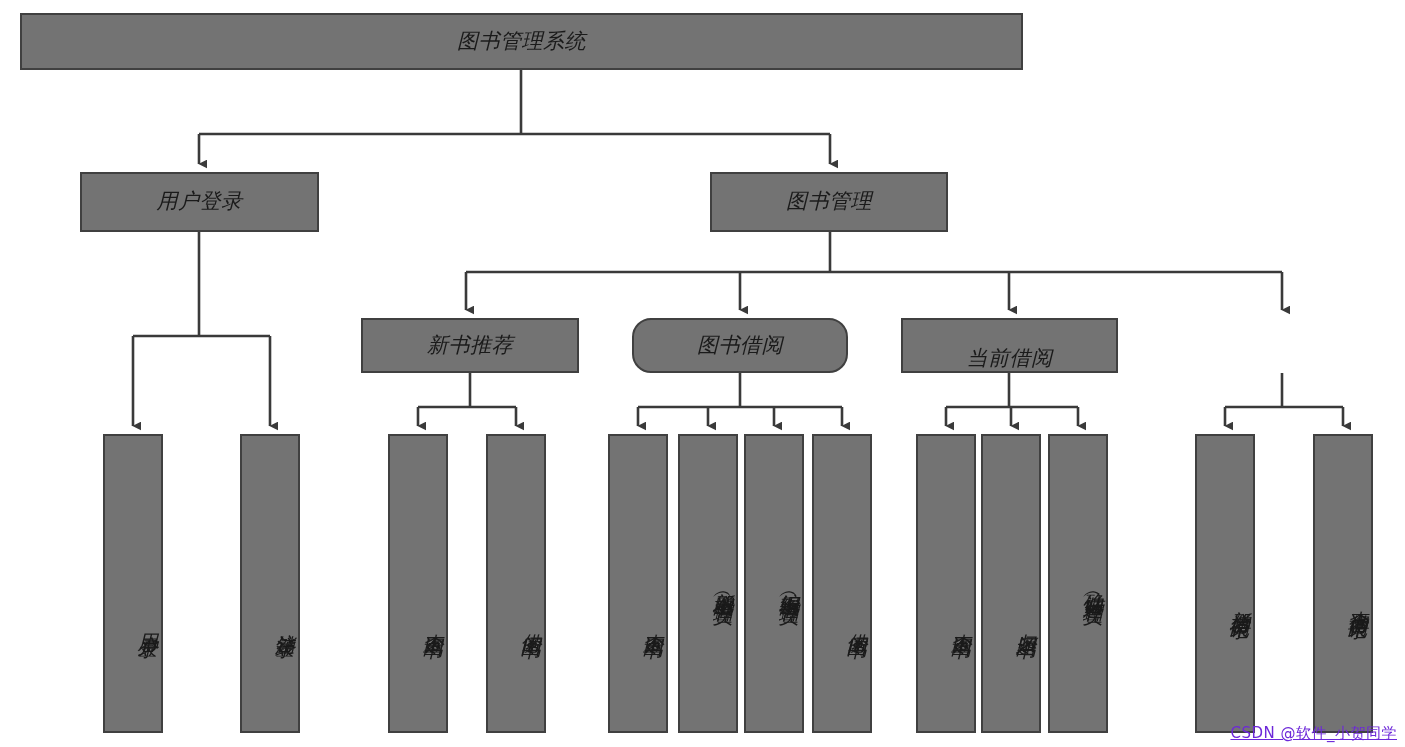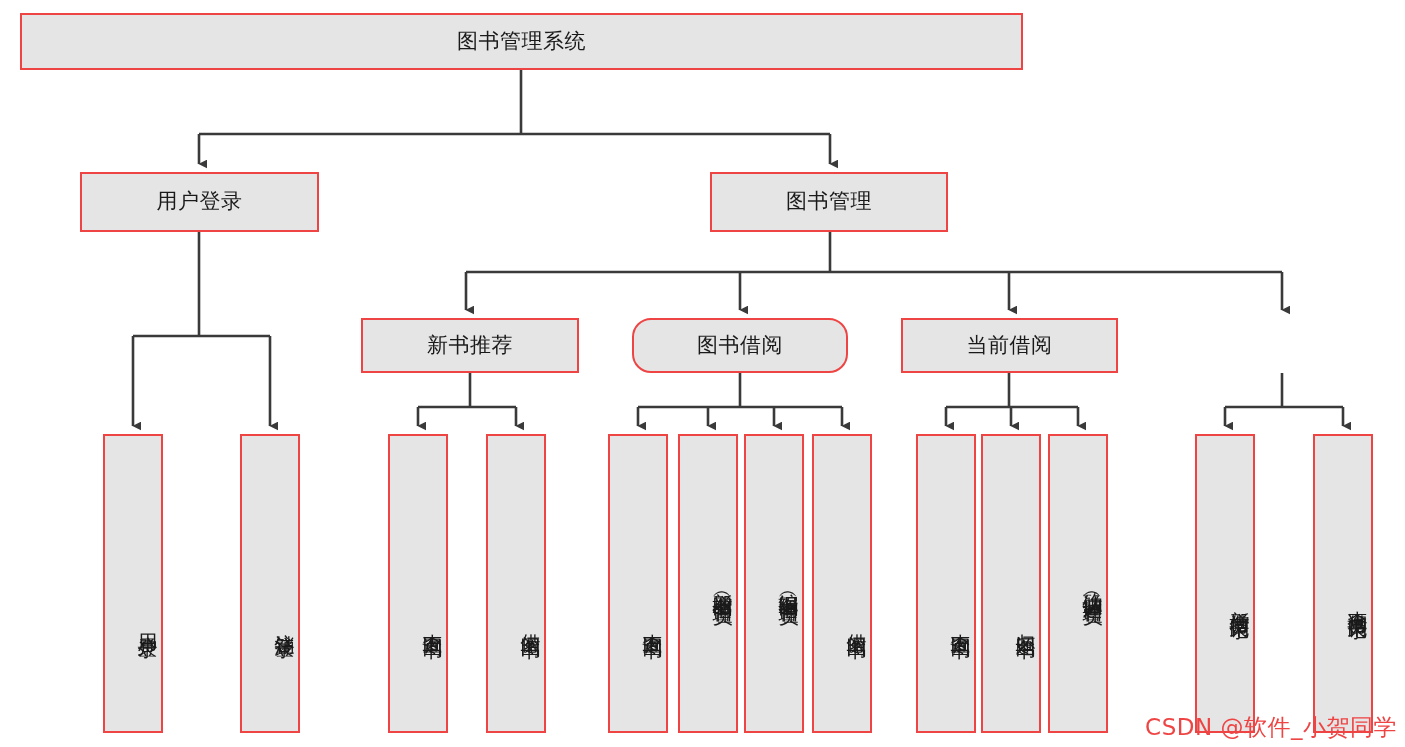--- a/index.html
+++ b/index.html
@@ -20,26 +20,27 @@
   #diagram-svg {
     position: absolute;
     left: 0;
     top: 0;
     width: 1405px;
     height: 747px;
   }
   .node-box {
     position: absolute;
     box-sizing: border-box;
-    border: 2px solid #ef4444;
-    background: #e5e5e5;
+    border: 2px solid #404040;
+    background: #737373;
     display: flex;
     align-items: center;
     justify-content: center;
     color: #1a1a1a;
+    font-style: italic;
   }
   .node-h {
     font-size: 21px;
     letter-spacing: 0.5px;
     line-height: 1.2;
   }
   .node-v {
     writing-mode: vertical-rl;
     text-orientation: upright;
     font-size: 20px;
@@ -50,24 +51,25 @@
     justify-content: center;
   }
   .node-v.tall-text {
     align-items: flex-start;
     padding-top: 4px;
   }
   .watermark {
     position: absolute;
     right: 8px;
     bottom: 4px;
-    font-size: 23px;
-    color: #ef4444;
+    font-size: 15px;
+    color: #6d28d9;
     white-space: nowrap;
     letter-spacing: 0.5px;
+    text-decoration: underline;
   }
 </style>
 </head>
 <body>
 
 <div id="diagram-root">
 
   <svg id="diagram-svg" viewBox="0 0 1405 747" xmlns="http://www.w3.org/2000/svg">
     <defs>
       <marker id="arrowhead" markerWidth="10" markerHeight="10" refX="4.5" refY="8.4" orient="auto" markerUnits="userSpaceOnUse">
@@ -140,21 +142,21 @@
   <div class="node-box node-h" style="left:710px; top:172px; width:238px; height:60px;">
     <span>图书管理</span>
   </div>
 
   <div class="node-box node-h" style="left:361px; top:318px; width:218px; height:55px;">
     <span>新书推荐</span>
   </div>
   <div class="node-box node-h" style="left:632px; top:318px; width:216px; height:55px;border-radius:19px;">
     <span>图书借阅</span>
   </div>
-  <div class="node-box node-h" style="left:901px; top:318px; width:217px; height:55px;">
+  <div class="node-box node-h" style="left:901px; top:318px; width:217px; height:55px;align-items:flex-end;">
     <span>当前借阅</span>
   </div>
 
   <div class="node-box node-v" style="left:103px; top:434px; width:60px; height:299px; padding-top:76px;">
     <span>用户登录</span>
   </div>
   <div class="node-box node-v" style="left:240px; top:434px; width:60px; height:299px; padding-top:76px;">
     <span>注销登录</span>
   </div>
 

